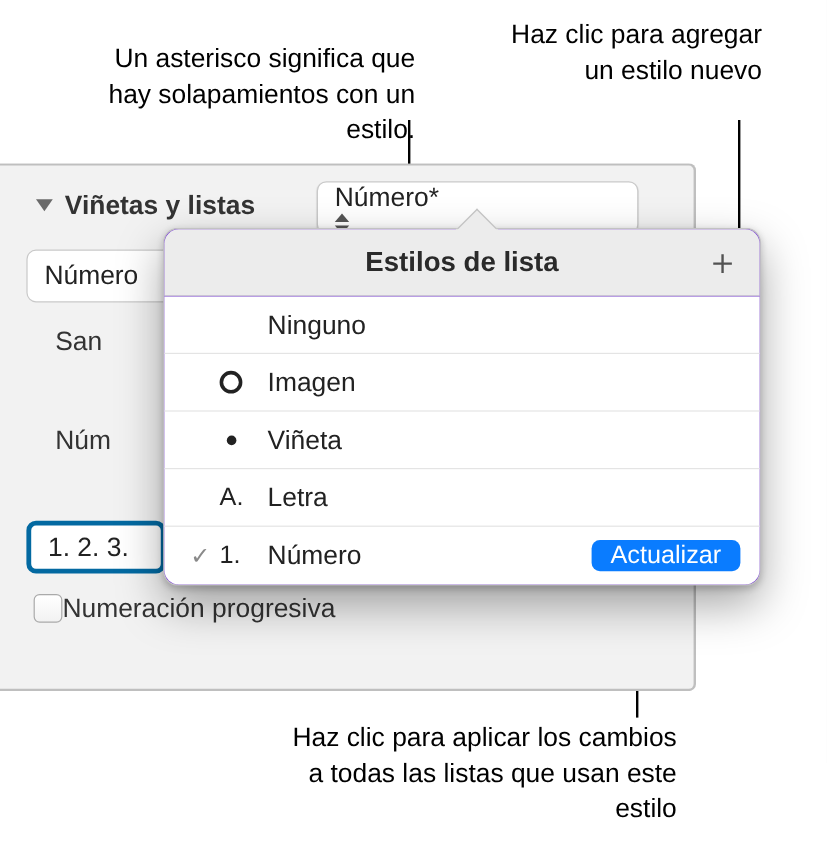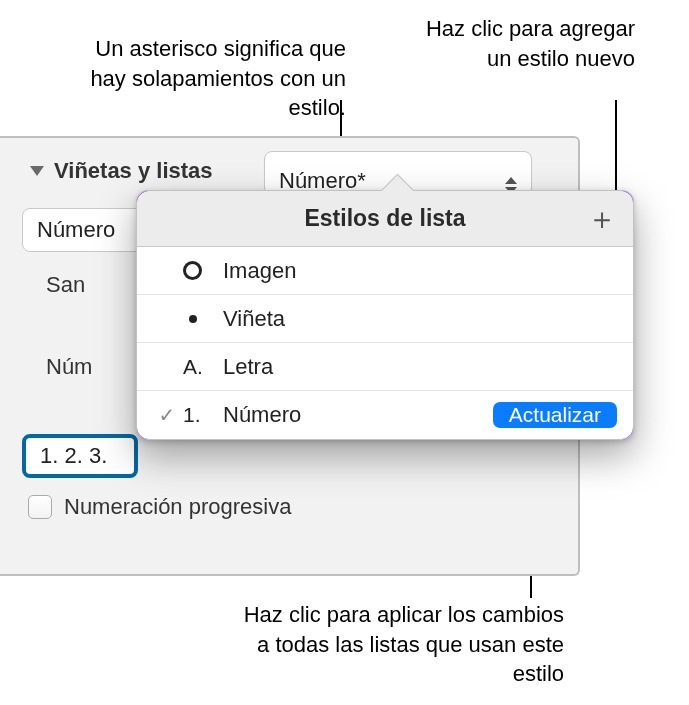--- a/index.html
+++ b/index.html
@@ -61,23 +61,24 @@
     .dropdown-btn {
       position: absolute;
       left: 264px;
       top: 13px;
       width: 268px;
       height: 44px;
       background: #fff;
       border: 1px solid #c9c9c9;
       border-radius: 8px;
       display: flex;
-      align-items: flex-end;
+      align-items: flex-start;
       padding: 0 14px;
       box-shadow: 0 1px 1px rgba(0,0,0,0.08);
+      flex-direction: column;
     }
     .dropdown-label {
       font-size: 22px;
       color: #222;
       flex: 1;
     }
     .dropdown-arrows {
       display: flex;
       flex-direction: column;
       gap: 3px;
@@ -125,21 +126,20 @@
       padding: 0 14px;
       font-size: 22px;
       color: #222;
     }
     .checkbox-row {
       position: absolute;
       left: 28px;
       top: 356px;
       display: flex;
       align-items: center;
-      gap: 12px;
     }
     .checkbox {
       width: 24px;
       height: 24px;
       border: 1.5px solid #aaa;
       border-radius: 5px;
       background: linear-gradient(#fff, #f2f2f2);
     }
     .checkbox-label {
       font-size: 22px;
@@ -307,20 +307,25 @@
 
 <div class="over-blue"></div>
 
 <div class="popup">
   <div class="popup-header">
     <span class="popup-title">Estilos de lista</span>
     <span class="add-btn">＋</span>
   </div>
   <div class="style-list">
 
+    <div class="style-row">
+      <span class="check-col"></span>
+      <span class="icon-col"></span>
+      <span class="label-col">Ninguno</span>
+    </div>
 
     <div class="style-row">
       <span class="check-col"></span>
       <span class="icon-col">
           <span class="image-ring"></span>
         </span>
       <span class="label-col">Imagen</span>
     </div>
 
     <div class="style-row">

